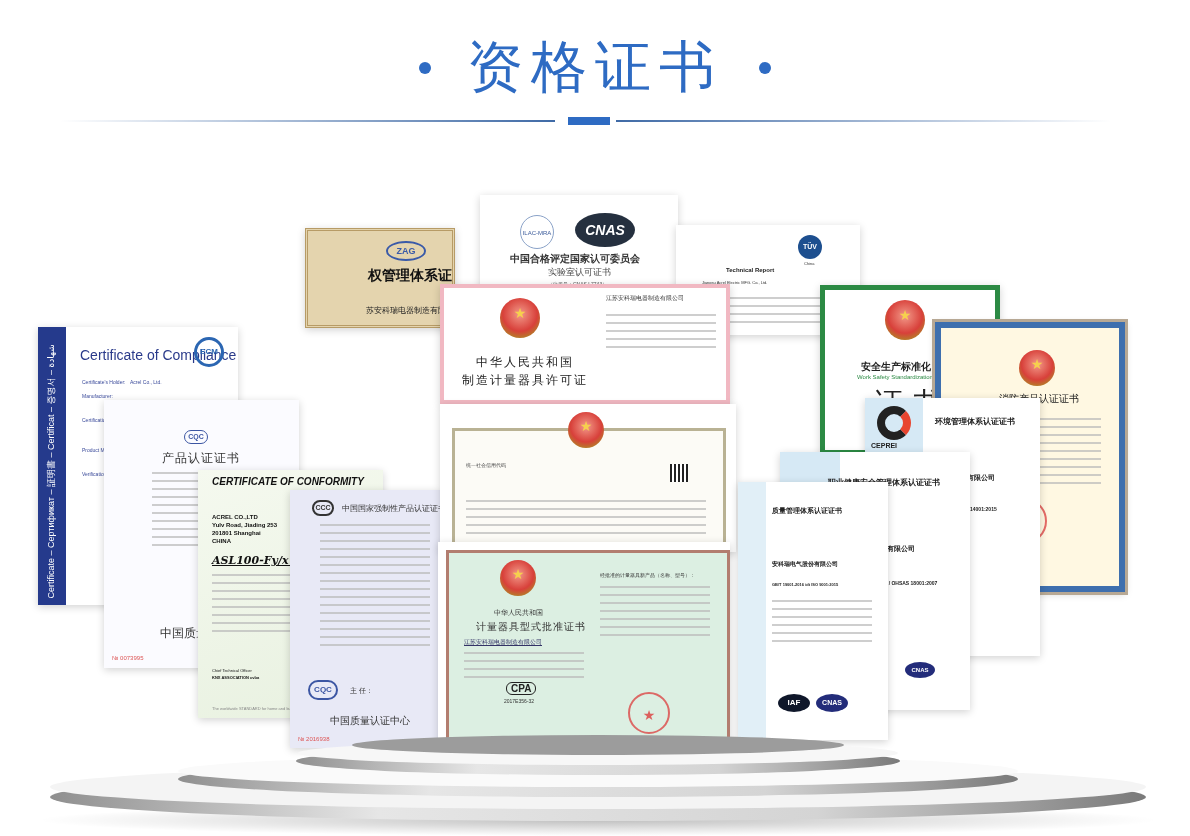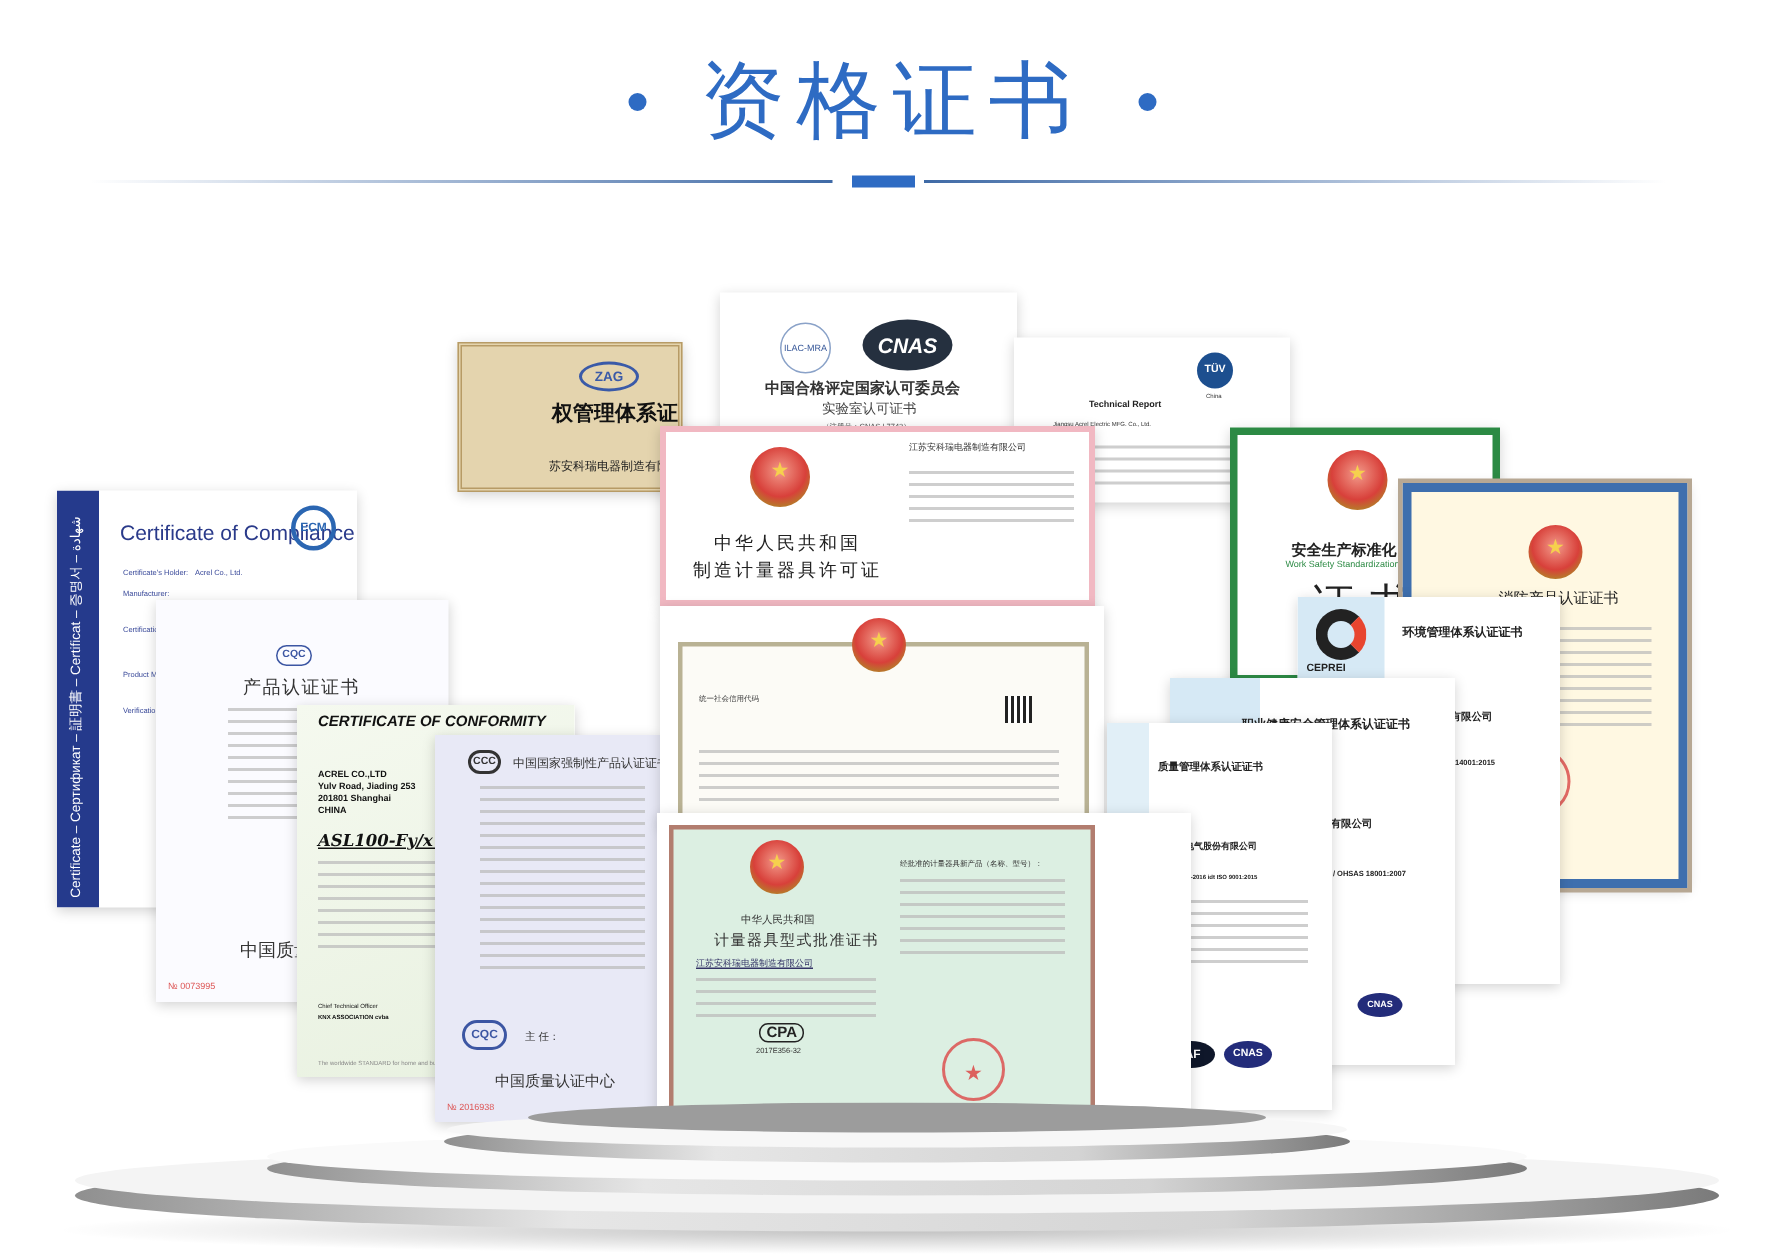--- a/index.html
+++ b/index.html
@@ -231,21 +231,21 @@
         <i></i>
         <i></i>
         <i></i>
         <i></i>
         <i></i>
       </div>
     <div class="t" style="left:40px;top:212px;width:32px;height:18px;border-radius:50%;background:#0f172a;color:#fff;font-size:8px;font-weight:bold;text-align:center;line-height:18px;">IAF</div>
     <div class="t" style="left:78px;top:212px;width:32px;height:18px;border-radius:50%;background:#232c7a;color:#fff;font-size:7px;font-weight:bold;text-align:center;line-height:18px;">CNAS</div>
   </div>
 
-  <div class="cert" style="left:438px;top:542px;width:356px;height:208px;background:#fff;padding-left:24px;">
+  <div class="cert" style="left:438px;top:542px;width:292px;height:208px;background:#fff;padding-left:24px;">
     <div style="position:absolute;left:8px;top:8px;width:284px;height:192px;border:3px solid #b27d6f;background:#dcefe2;"></div>
     <div class="emblem" style="left:62px;top:18px;width:36px;height:36px;"></div>
     <div class="t" style="left:56px;top:66px;font-size:7px;color:#333;">中华人民共和国</div>
     <div class="t" style="left:38px;top:78px;font-size:10px;color:#333;letter-spacing:1px;">计量器具型式批准证书</div>
     <div class="t" style="left:26px;top:96px;font-size:6px;color:#336;text-decoration:underline;">江苏安科瑞电器制造有限公司</div>
     <div class="lines" style="left:26px;top:110px;width:120px;">
         <i></i>
         <i></i>
         <i></i>
         <i></i>

